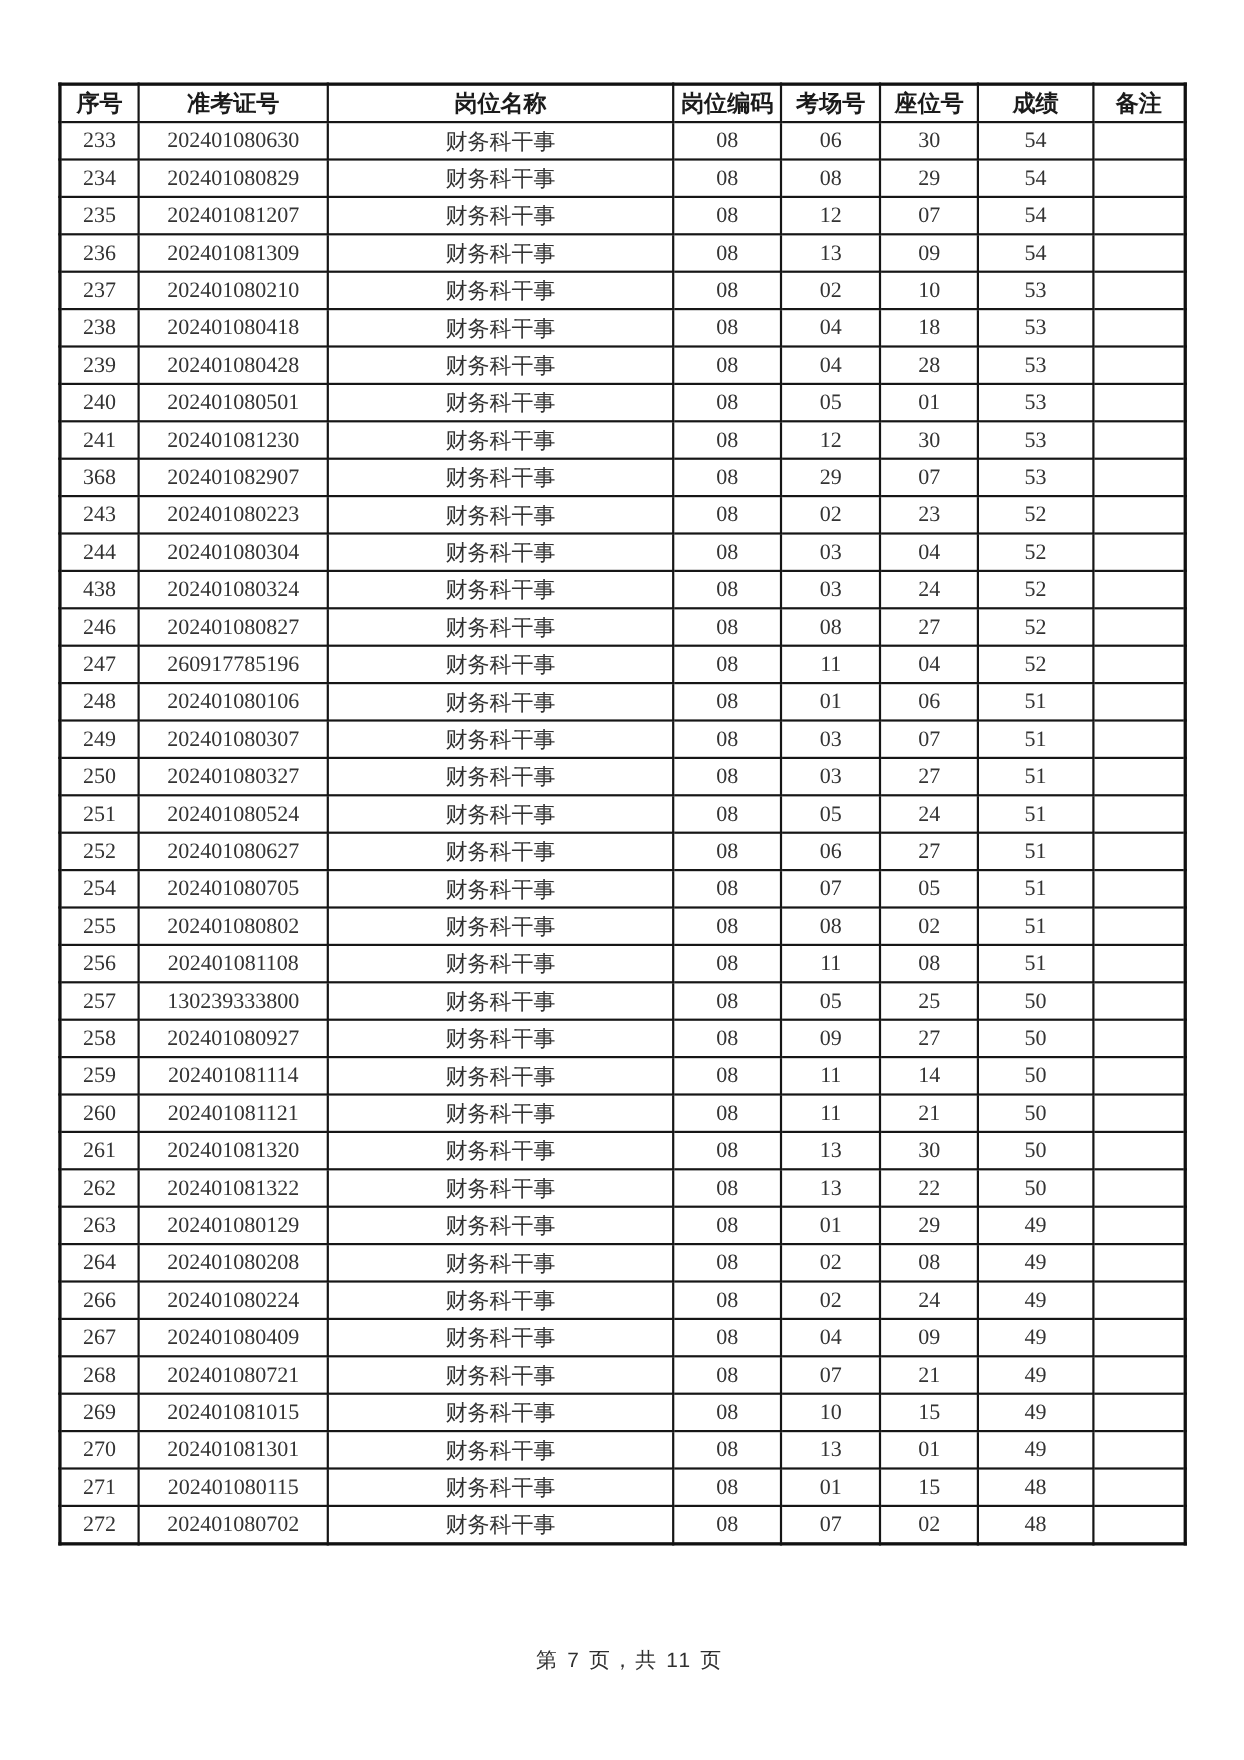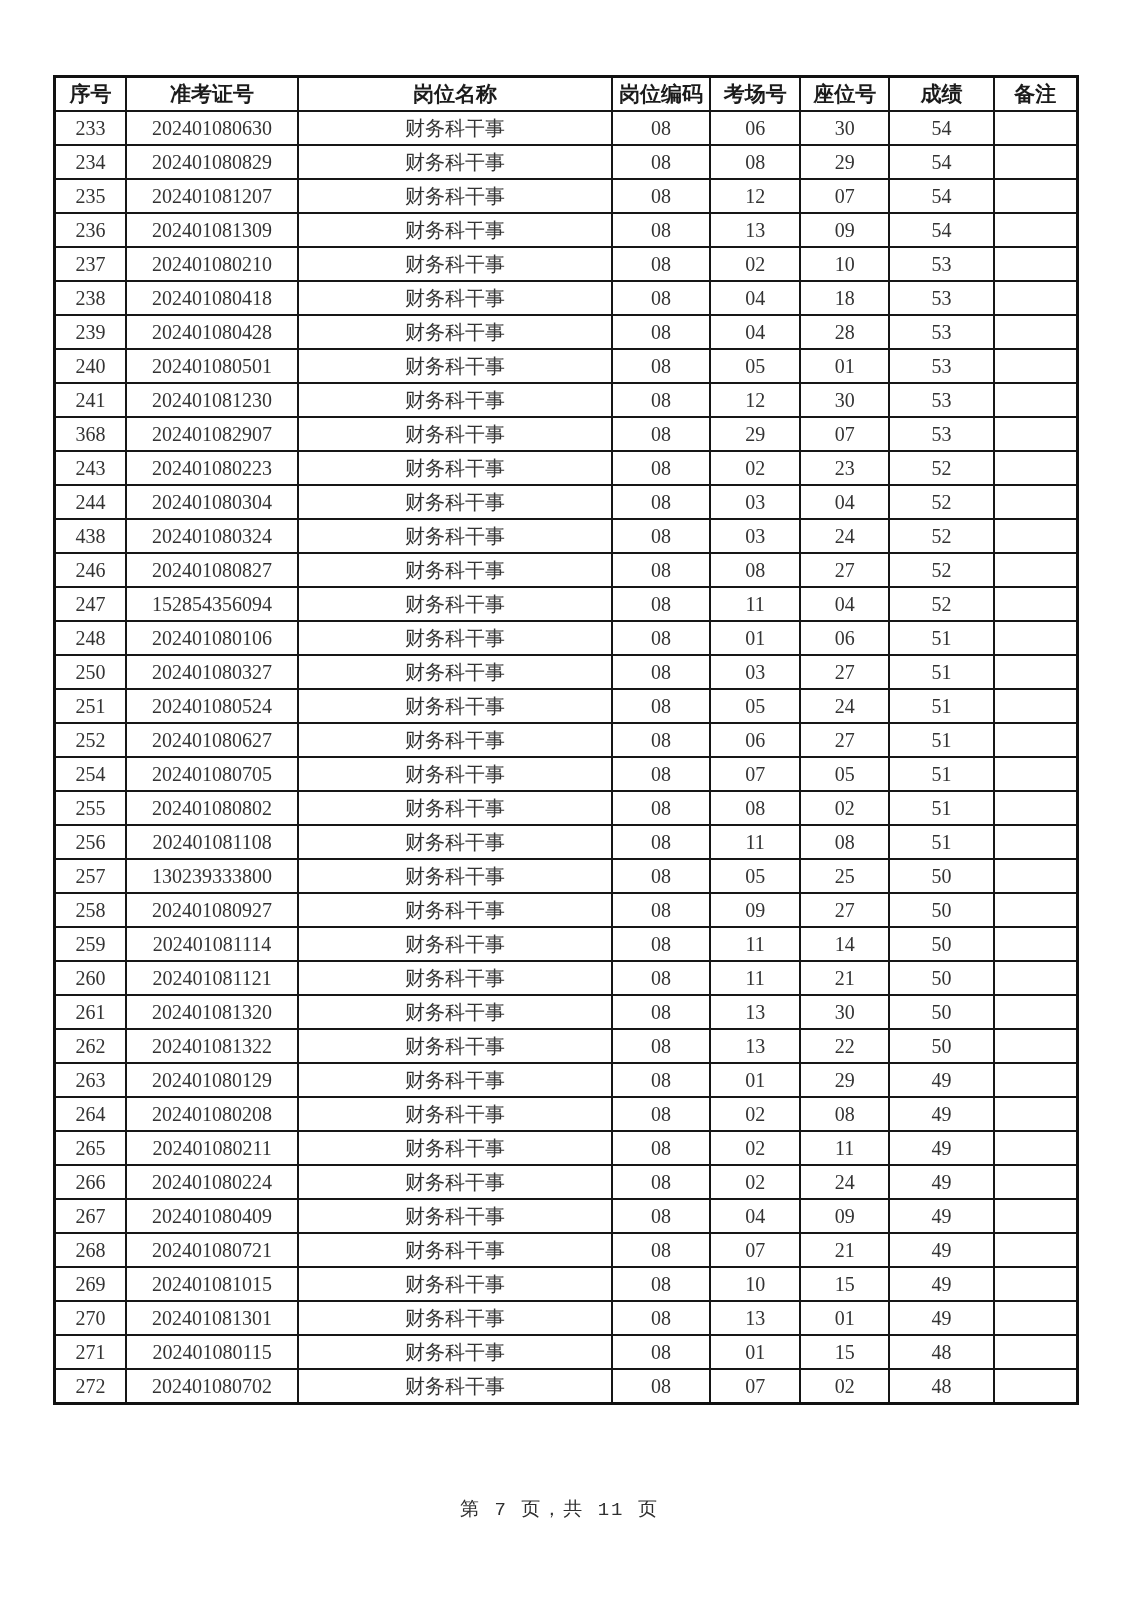--- a/index.html
+++ b/index.html
@@ -41,24 +41,24 @@
     color: #1b1b1b;
   }
   table.results tbody td {
     font-family: "Liberation Serif", serif;
     font-size: 20px;
     color: #333333;
   }
   .footer {
     position: absolute;
     top: 1496px;
-    left: 0;
+    left: 13px;
     width: 100%;
     text-align: center;
-    font-family: Liberation Mono, monospace;
+    font-family: Liberation Sans, sans-serif;
     font-size: 19px;
     letter-spacing: 2px;
     color: #2f2f2f;
   }
 </style>
 </head>
 <body>
 
 <div class="page">
 
@@ -221,39 +221,49 @@
           <td>202401080827</td>
           <td>财务科干事</td>
           <td>08</td>
           <td>08</td>
           <td>27</td>
           <td>52</td>
           <td></td>
         </tr>
         <tr>
           <td>247</td>
-          <td>152854356094</td>
+          <td>260917785196</td>
           <td>财务科干事</td>
           <td>08</td>
           <td>11</td>
           <td>04</td>
           <td>52</td>
           <td></td>
         </tr>
         <tr>
           <td>248</td>
           <td>202401080106</td>
           <td>财务科干事</td>
           <td>08</td>
           <td>01</td>
           <td>06</td>
           <td>51</td>
           <td></td>
         </tr>
         <tr>
+          <td>249</td>
+          <td>202401080307</td>
+          <td>财务科干事</td>
+          <td>08</td>
+          <td>03</td>
+          <td>07</td>
+          <td>51</td>
+          <td></td>
+        </tr>
+        <tr>
           <td>250</td>
           <td>202401080327</td>
           <td>财务科干事</td>
           <td>08</td>
           <td>03</td>
           <td>27</td>
           <td>51</td>
           <td></td>
         </tr>
         <tr>
@@ -376,30 +386,20 @@
           <td>49</td>
           <td></td>
         </tr>
         <tr>
           <td>264</td>
           <td>202401080208</td>
           <td>财务科干事</td>
           <td>08</td>
           <td>02</td>
           <td>08</td>
-          <td>49</td>
-          <td></td>
-        </tr>
-        <tr>
-          <td>265</td>
-          <td>202401080211</td>
-          <td>财务科干事</td>
-          <td>08</td>
-          <td>02</td>
-          <td>11</td>
           <td>49</td>
           <td></td>
         </tr>
         <tr>
           <td>266</td>
           <td>202401080224</td>
           <td>财务科干事</td>
           <td>08</td>
           <td>02</td>
           <td>24</td>

